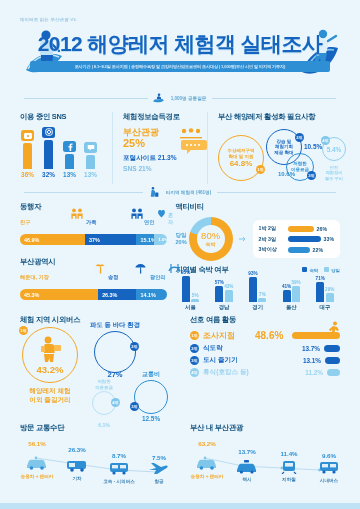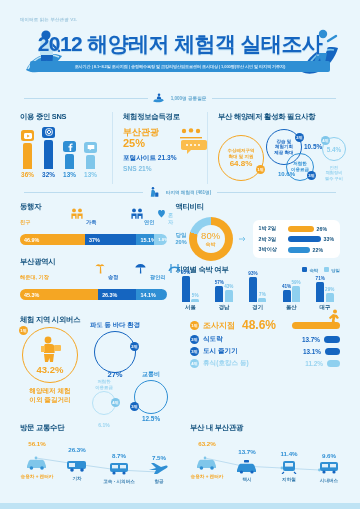--- a/index.html
+++ b/index.html
@@ -523,25 +523,26 @@
             <rect x="1" y="5" width="11" height="2.4" rx=".6" fill="#cdebf9"></rect>
             <rect x="1" y="8.2" width="11" height="2" rx=".6" fill="#ddf2fc"></rect>
           </svg>
           <div class="fpct" style="font-size:5px;color:#9ad4f0">6.1%</div>
           <div class="rank" style="background:#7fc6ea;right:-5px;top:6px">4위</div>
         </div>
       </div>
     </div>
 
     <div class="right">
+      <div class="sec-title">선호 여름 활동</div>
 
       <div class="prefRow" style="position:relative">
         <div class="prefRank" style="background:#f5a623">1위</div>
         <div class="prefName" style="color:#f5a623;font-size:8px">조사지점</div>
-        <div class="prefVal" style="color:#f5a623;font-size:12px;margin-left:3px">48.6%</div>
+        <div class="prefVal" style="color:#f5a623;font-size:10px;margin-left:16px">48.6%</div>
         <div class="prefTrack" style="width:48px;background:#f5a623;margin-left:auto"></div>
         <svg style="position:absolute;right:-2px;top:-9px" width="16" height="14" viewBox="0 0 16 14">
           <circle cx="9" cy="2.6" r="2" fill="#f5a623"></circle>
           <path d="M7 5 l4 1 2 3 -2 1 -1.6-2 -1 4 2 3 -1.6 1.4 -3-3.6 .6-4 -2.4 1.4 -1-1.6z" fill="#f5a623"></path>
         </svg>
       </div>
 
       <div class="prefRow">
         <div class="prefRank" style="background:#1565c0">2위</div>
         <div class="prefName" style="color:#1565c0">식도락</div>

